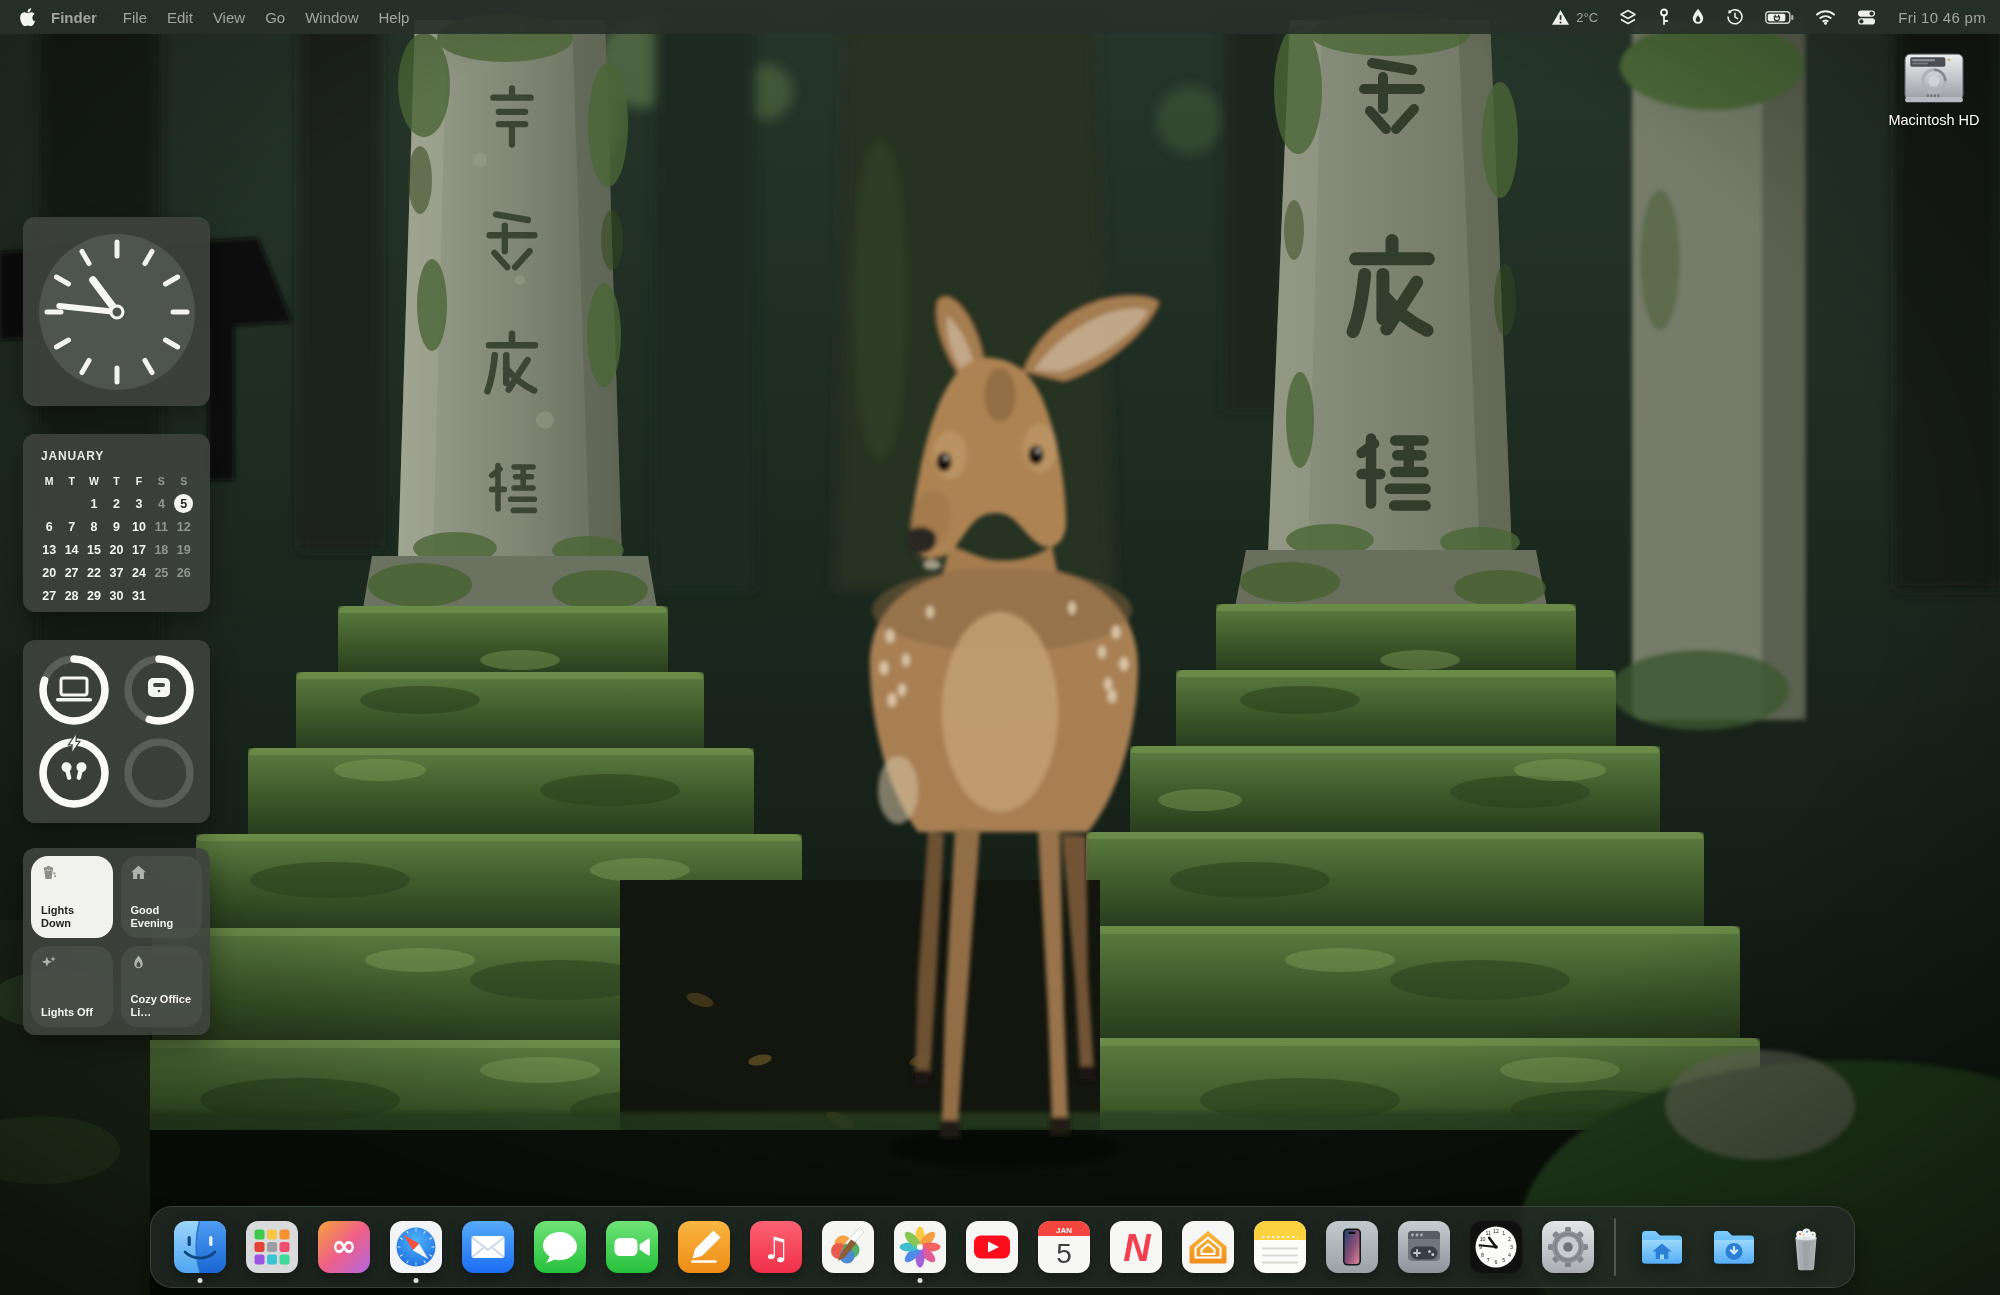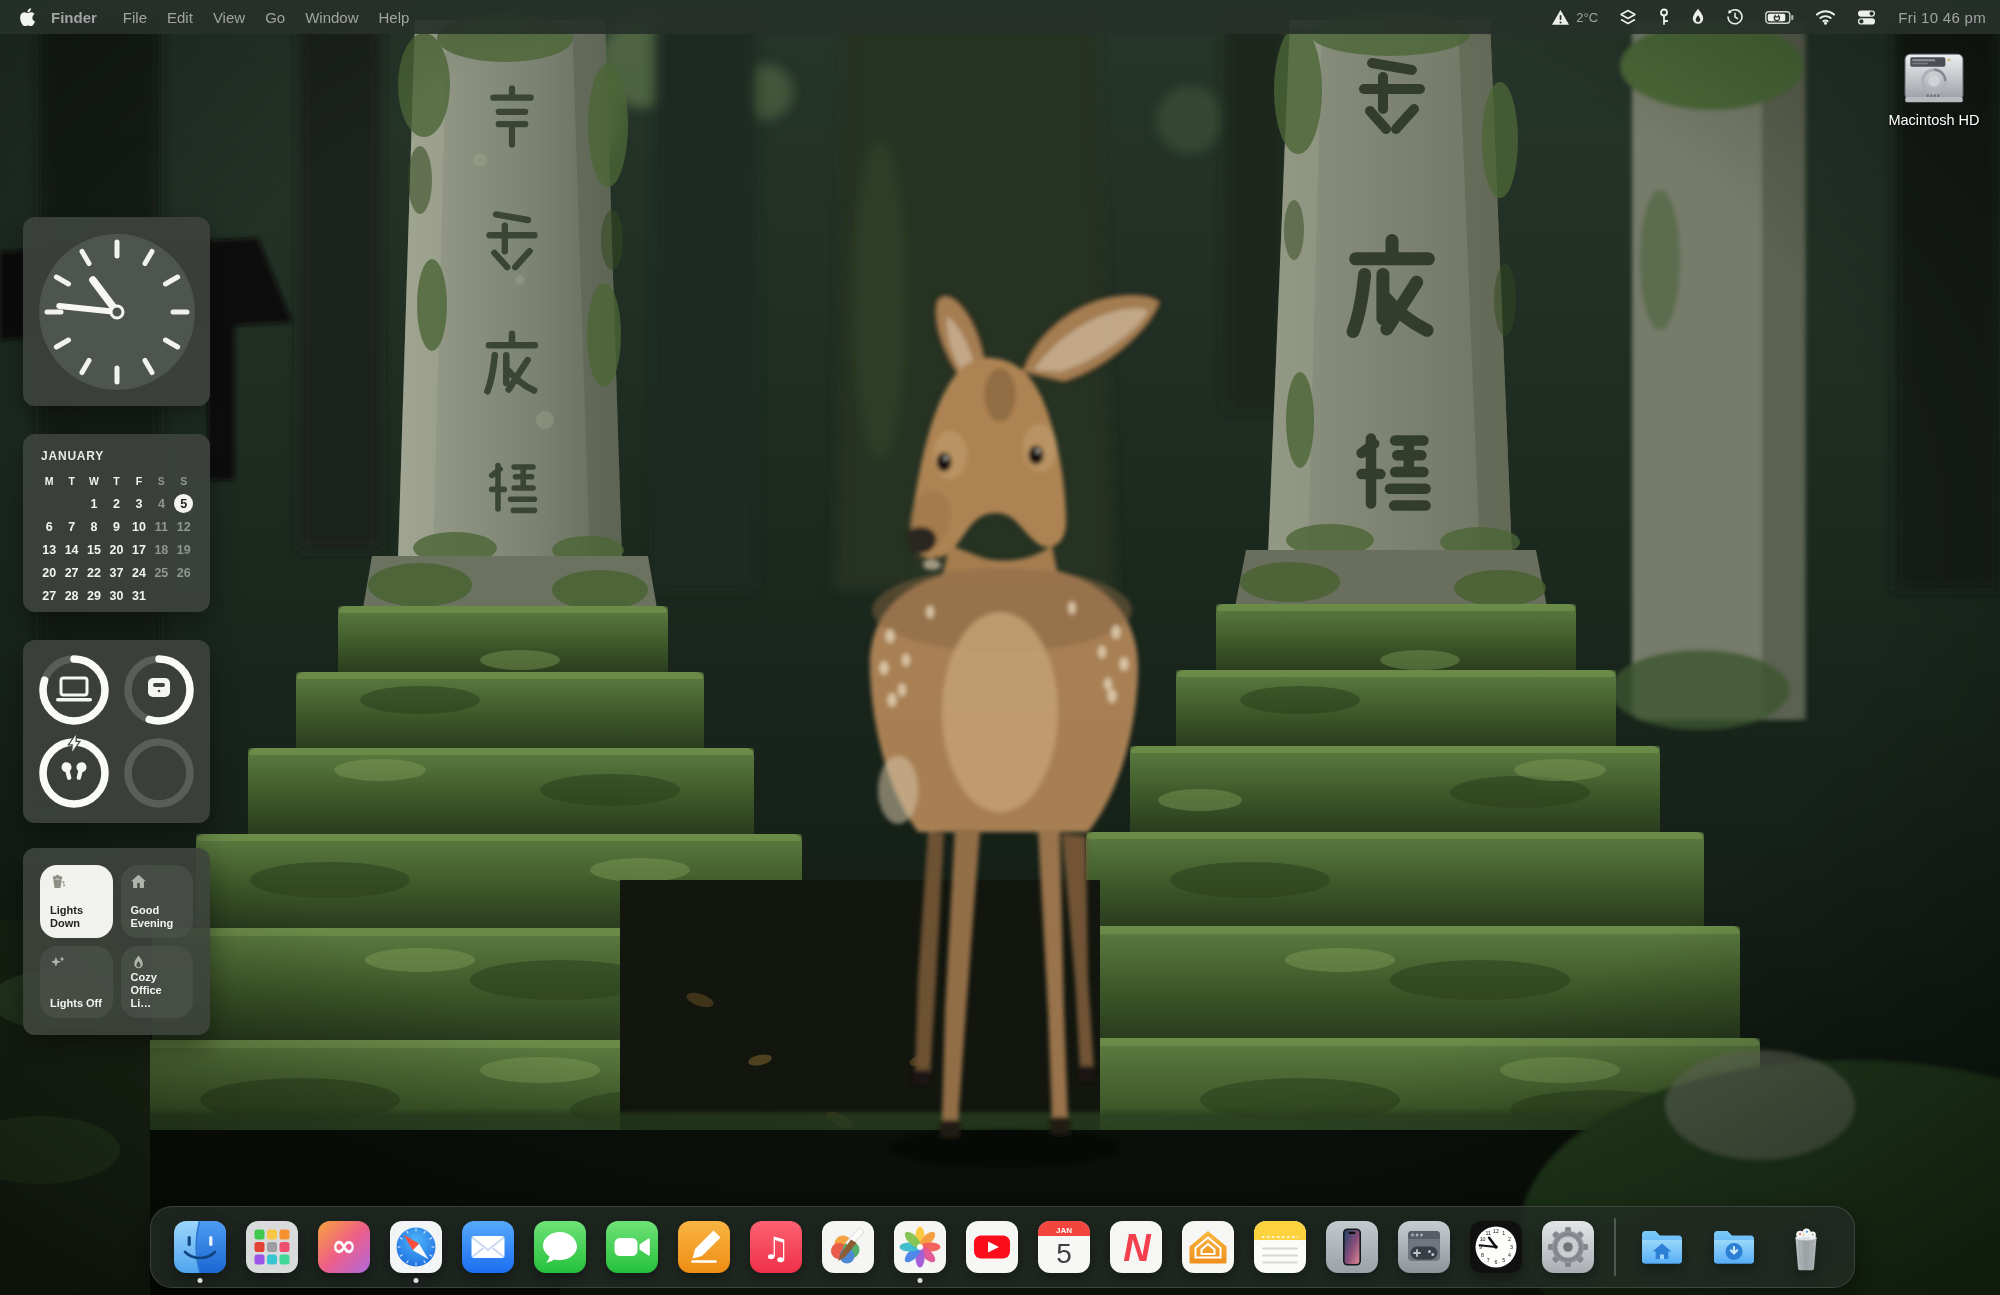--- a/index.html
+++ b/index.html
@@ -29,21 +29,21 @@
     text-shadow:0 1px 3px rgba(0,0,0,.9);}
 
   
   .widgets{position:absolute;left:23px;top:217px;width:187px;z-index:20;}
   .widget{background:rgba(62,68,61,.9);border-radius:12px;
     box-shadow:0 12px 28px rgba(0,0,0,.38);}
   .w-clock{height:189px;display:flex;align-items:center;justify-content:center;}
   .w-cal{height:178px;margin-top:28px;padding:13px 15px 0 15px;box-sizing:border-box;}
   .w-bat{height:183px;margin-top:28px;display:grid;grid-template-columns:1fr 1fr;
     grid-template-rows:1fr 1fr;padding:8px;box-sizing:border-box;}
-  .w-home{height:187px;margin-top:25px;padding:17px;box-sizing:border-box;
+  .w-home{height:187px;margin-top:25px;padding:8px;box-sizing:border-box;
     display:grid;grid-template-columns:1fr 1fr;grid-template-rows:1fr 1fr;gap:8px;}
 
   .cal-month{font-size:12px;font-weight:bold;letter-spacing:.8px;color:#e7eae4;
     margin:2px 0 6px 3px;}
   .cal-grid{display:grid;grid-template-columns:repeat(7,1fr);row-gap:0;}
   .cal-grid div{height:23px;display:flex;align-items:center;justify-content:center;
     font-size:12.5px;font-weight:bold;color:#f2f4f0;}
   .cal-wd{font-size:10.5px !important;color:#c6ccc4;}
   .cal-dim{color:#8f978e !important;}
   .cal-sel span{width:19px;height:19px;border-radius:50%;background:#f4f5f1;color:#23271f;

